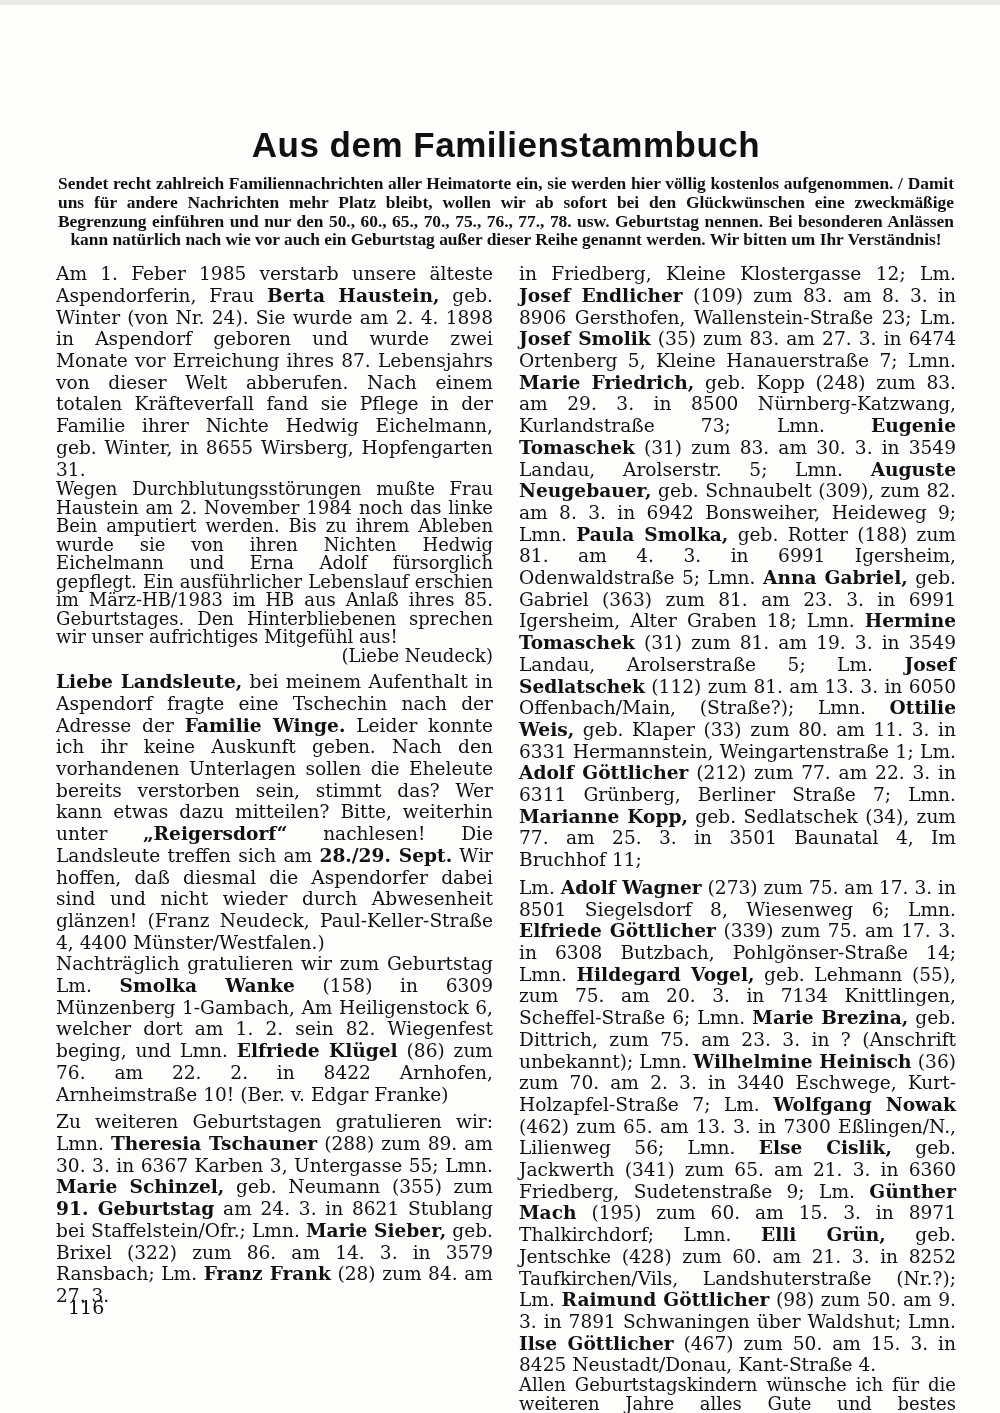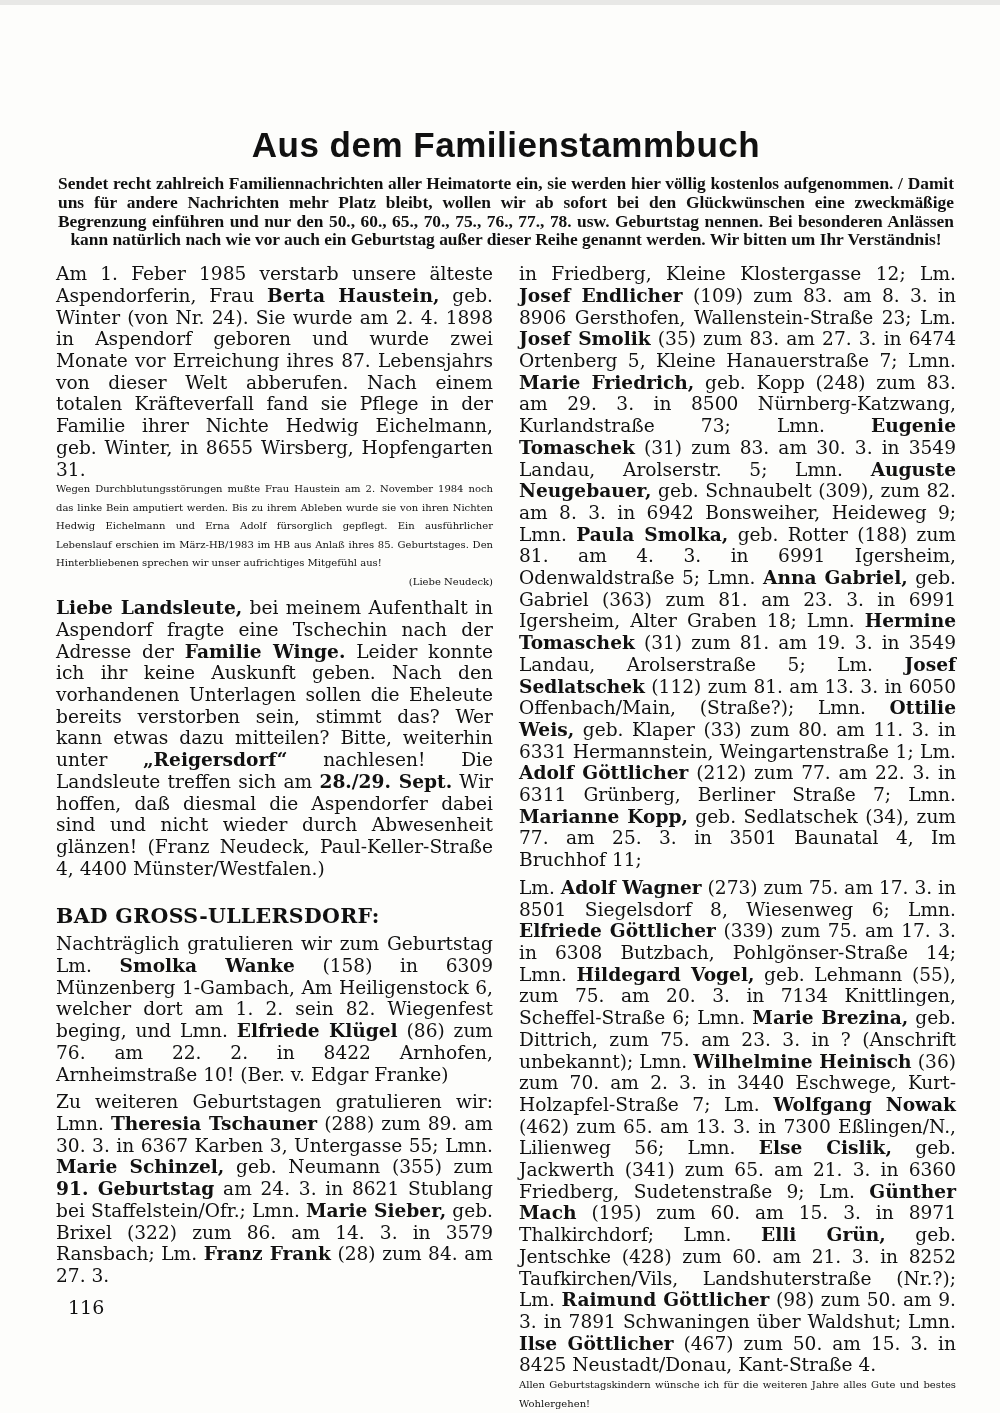--- a/index.html
+++ b/index.html
@@ -57,21 +57,21 @@
   p.body {
     font-size: 18.6px;
     line-height: 21.7px;
     text-align: justify;
     margin: 0;
     hyphens: auto;
   }
   p.spaced  { margin-top: 6px; }
   p.spaced2 { margin-top: 6px; }
   p.small {
-    font-size: 10px;
+    font-size: 18px;
     line-height: 18.5px;
     text-align: justify;
     margin: 0;
     hyphens: auto;
   }
   p.sig {
     text-align: right;
     margin: 0;
   }
   .page-number {
@@ -92,21 +92,20 @@
 
   <p class="intro">Sendet recht zahlreich Familiennachrichten aller Heimatorte ein, sie werden hier völlig kostenlos aufgenommen. / Damit uns für andere Nachrichten mehr Platz bleibt, wollen wir ab sofort bei den Glückwünschen eine zweckmäßige Begrenzung einführen und nur den 50., 60., 65., 70., 75., 76., 77., 78. usw. Geburtstag nennen. Bei besonderen Anlässen kann natürlich nach wie vor auch ein Geburtstag außer dieser Reihe genannt werden. Wir bitten um Ihr Verständnis!</p>
 
   <div class="columns">
 
     <div class="col">
       <p class="body"><span>Am 1. Feber 1985 verstarb unsere älteste Aspendorferin, Frau </span><b>Berta Haustein,</b><span> geb. Winter (von Nr. 24). Sie wurde am 2. 4. 1898 in Aspendorf geboren und wurde zwei Monate vor Erreichung ihres 87. Lebensjahrs von dieser Welt abberufen. Nach einem totalen Kräfteverfall fand sie Pflege in der Familie ihrer Nichte Hedwig Eichelmann, geb. Winter, in 8655 Wirsberg, Hopfengarten 31.</span></p>
       <p class="small">Wegen Durchblutungsstörungen mußte Frau Haustein am 2. November 1984 noch das linke Bein amputiert werden. Bis zu ihrem Ableben wurde sie von ihren Nichten Hedwig Eichelmann und Erna Adolf fürsorglich gepflegt. Ein ausführlicher Lebenslauf erschien im März-HB/1983 im HB aus Anlaß ihres 85. Geburtstages. Den Hinterbliebenen sprechen wir unser aufrichtiges Mitgefühl aus!</p>
       <p class="small sig">(Liebe Neudeck)</p>
       <p class="body spaced"><b>Liebe Landsleute,</b><span> bei meinem Aufenthalt in Aspendorf fragte eine Tschechin nach der Adresse der </span><b>Familie Winge.</b><span> Leider konnte ich ihr keine Auskunft geben. Nach den vorhandenen Unterlagen sollen die Eheleute bereits verstorben sein, stimmt das? Wer kann etwas dazu mitteilen? Bitte, weiterhin unter </span><b>„Reigersdorf“</b><span> nachlesen! Die Landsleute treffen sich am </span><b>28./29. Sept.</b><span> Wir hoffen, daß diesmal die Aspendorfer dabei sind und nicht wieder durch Abwesenheit glänzen! (Franz Neudeck, Paul-Keller-Straße 4, 4400 Münster/Westfalen.)</span></p>
-      <h2 class="sect h-gap">BAD GROSS-ULLERSDORF:</h2>
       <p class="body"><span>Nachträglich gratulieren wir zum Geburtstag Lm. </span><b>Smolka Wanke</b><span> (158) in 6309 Münzenberg 1-Gambach, Am Heiligenstock 6, welcher dort am 1. 2. sein 82. Wiegenfest beging, und Lmn. </span><b>Elfriede Klügel</b><span> (86) zum 76. am 22. 2. in 8422 Arnhofen, Arnheimstraße 10! (Ber. v. Edgar Franke)</span></p>
       <p class="body spaced"><span>Zu weiteren Geburtstagen gratulieren wir: Lmn. </span><b>Theresia Tschauner</b><span> (288) zum 89. am 30. 3. in 6367 Karben 3, Untergasse 55; Lmn. </span><b>Marie Schinzel,</b><span> geb. Neumann (355) zum </span><b>91. Geburtstag</b><span> am 24. 3. in 8621 Stublang bei Staffelstein/Ofr.; Lmn. </span><b>Marie Sieber,</b><span> geb. Brixel (322) zum 86. am 14. 3. in 3579 Ransbach; Lm. </span><b>Franz Frank</b><span> (28) zum 84. am 27. 3.</span></p>
     </div>
 
     <div class="col">
       <p class="body"><span>in Friedberg, Kleine Klostergasse 12; Lm. </span><b>Josef Endlicher</b><span> (109) zum 83. am 8. 3. in 8906 Gersthofen, Wallenstein-Straße 23; Lm. </span><b>Josef Smolik</b><span> (35) zum 83. am 27. 3. in 6474 Ortenberg 5, Kleine Hanauerstraße 7; Lmn. </span><b>Marie Friedrich,</b><span> geb. Kopp (248) zum 83. am 29. 3. in 8500 Nürnberg-Katzwang, Kurlandstraße 73; Lmn. </span><b>Eugenie Tomaschek</b><span> (31) zum 83. am 30. 3. in 3549 Landau, Arolserstr. 5; Lmn. </span><b>Auguste Neugebauer,</b><span> geb. Schnaubelt (309), zum 82. am 8. 3. in 6942 Bonsweiher, Heideweg 9; Lmn. </span><b>Paula Smolka,</b><span> geb. Rotter (188) zum 81. am 4. 3. in 6991 Igersheim, Odenwaldstraße 5; Lmn. </span><b>Anna Gabriel,</b><span> geb. Gabriel (363) zum 81. am 23. 3. in 6991 Igersheim, Alter Graben 18; Lmn. </span><b>Hermine Tomaschek</b><span> (31) zum 81. am 19. 3. in 3549 Landau, Arolserstraße 5; Lm. </span><b>Josef Sedlatschek</b><span> (112) zum 81. am 13. 3. in 6050 Offenbach/Main, (Straße?); Lmn. </span><b>Ottilie Weis,</b><span> geb. Klaper (33) zum 80. am 11. 3. in 6331 Hermannstein, Weingartenstraße 1; Lm. </span><b>Adolf Göttlicher</b><span> (212) zum 77. am 22. 3. in 6311 Grünberg, Berliner Straße 7; Lmn. </span><b>Marianne Kopp,</b><span> geb. Sedlatschek (34), zum 77. am 25. 3. in 3501 Baunatal 4, Im Bruchhof 11;</span></p>
       <p class="body spaced2"><span>Lm. </span><b>Adolf Wagner</b><span> (273) zum 75. am 17. 3. in 8501 Siegelsdorf 8, Wiesenweg 6; Lmn. </span><b>Elfriede Göttlicher</b><span> (339) zum 75. am 17. 3. in 6308 Butzbach, Pohlgönser-Straße 14; Lmn. </span><b>Hildegard Vogel,</b><span> geb. Lehmann (55), zum 75. am 20. 3. in 7134 Knittlingen, Scheffel-Straße 6; Lmn. </span><b>Marie Brezina,</b><span> geb. Dittrich, zum 75. am 23. 3. in ? (Anschrift unbekannt); Lmn. </span><b>Wilhelmine Heinisch</b><span> (36) zum 70. am 2. 3. in 3440 Eschwege, Kurt-Holzapfel-Straße 7; Lm. </span><b>Wolfgang Nowak</b><span> (462) zum 65. am 13. 3. in 7300 Eßlingen/N., Lilienweg 56; Lmn. </span><b>Else Cislik,</b><span> geb. Jackwerth (341) zum 65. am 21. 3. in 6360 Friedberg, Sudetenstraße 9; Lm. </span><b>Günther Mach</b><span> (195) zum 60. am 15. 3. in 8971 Thalkirchdorf; Lmn. </span><b>Elli Grün,</b><span> geb. Jentschke (428) zum 60. am 21. 3. in 8252 Taufkirchen/Vils, Landshuterstraße (Nr.?); Lm. </span><b>Raimund Göttlicher</b><span> (98) zum 50. am 9. 3. in 7891 Schwaningen über Waldshut; Lmn. </span><b>Ilse Göttlicher</b><span> (467) zum 50. am 15. 3. in 8425 Neustadt/Donau, Kant-Straße 4.</span></p>
       <p class="small">Allen Geburtstagskindern wünsche ich für die weiteren Jahre alles Gute und bestes Wohlergehen!</p>
     </div>
 

